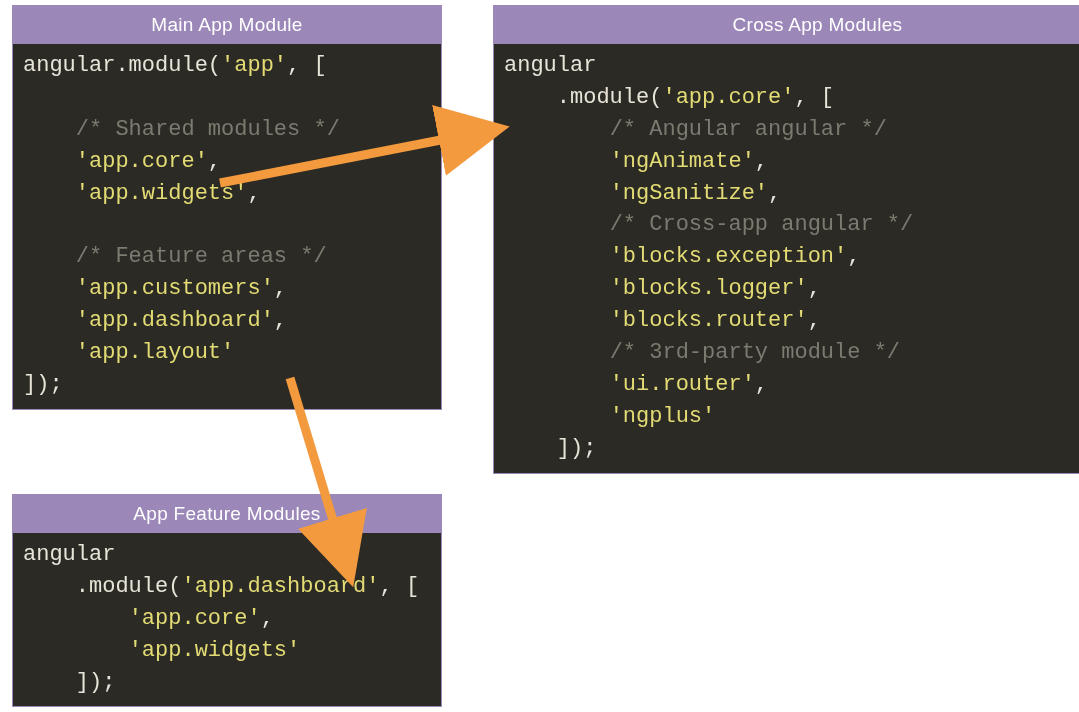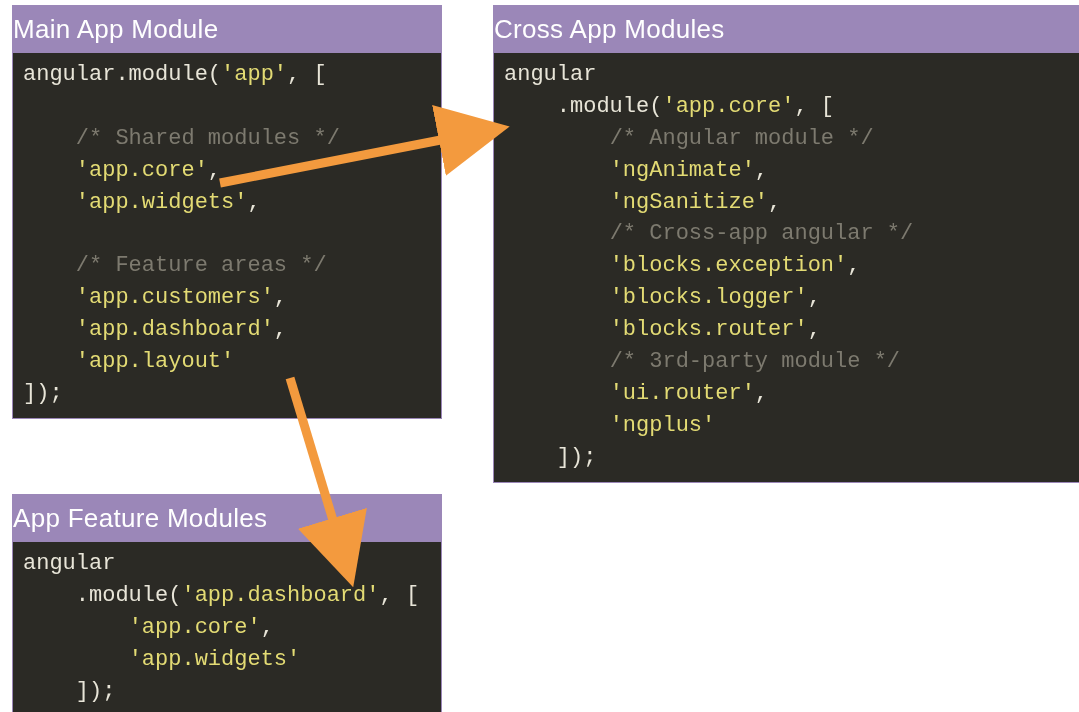--- a/index.html
+++ b/index.html
@@ -11,24 +11,24 @@
     position: relative;
     overflow: hidden;
   }
   .box {
     position: absolute;
     border: 1px solid #9b87b8;
   }
   .box-header {
     background: #9b87b8;
     color: #ffffff;
-    text-align: left;
+    text-align: center;
     font-weight: 300;
     padding: 8px 0;
-    font-size: 26px;
+    font-size: 19px;
     letter-spacing: 0.3px;
   }
   .code {
     background: #2b2a25;
     font-family: 'Menlo', 'Consolas', 'Courier New', monospace;
     font-size: 22px;
     line-height: 1.45;
     padding: 6px 10px 8px 10px;
     white-space: pre;
     color: #e8e5d8;
@@ -59,21 +59,21 @@
     <span class="tk-str">'app.customers'</span><span class="tk-punct">,</span>
     <span class="tk-str">'app.dashboard'</span><span class="tk-punct">,</span>
     <span class="tk-str">'app.layout'</span>
 <span class="tk-punct">]);</span></div>
 </div>
 
 <div class="box" style="left:493px; top:5px; width:649px;">
   <div class="box-header">Cross App Modules</div>
   <div class="code"><span class="tk-ident">angular</span>
     <span class="tk-punct">.module(</span><span class="tk-str">'app.core'</span><span class="tk-punct">, [</span>
-        <span class="tk-comm">/* Angular module */</span>
+        <span class="tk-comm">/* Angular angular */</span>
         <span class="tk-str">'ngAnimate'</span><span class="tk-punct">,</span>
         <span class="tk-str">'ngSanitize'</span><span class="tk-punct">,</span>
         <span class="tk-comm">/* Cross-app angular */</span>
         <span class="tk-str">'blocks.exception'</span><span class="tk-punct">,</span>
         <span class="tk-str">'blocks.logger'</span><span class="tk-punct">,</span>
         <span class="tk-str">'blocks.router'</span><span class="tk-punct">,</span>
         <span class="tk-comm">/* 3rd-party module */</span>
         <span class="tk-str">'ui.router'</span><span class="tk-punct">,</span>
         <span class="tk-str">'ngplus'</span>
     <span class="tk-punct">]);</span></div>

